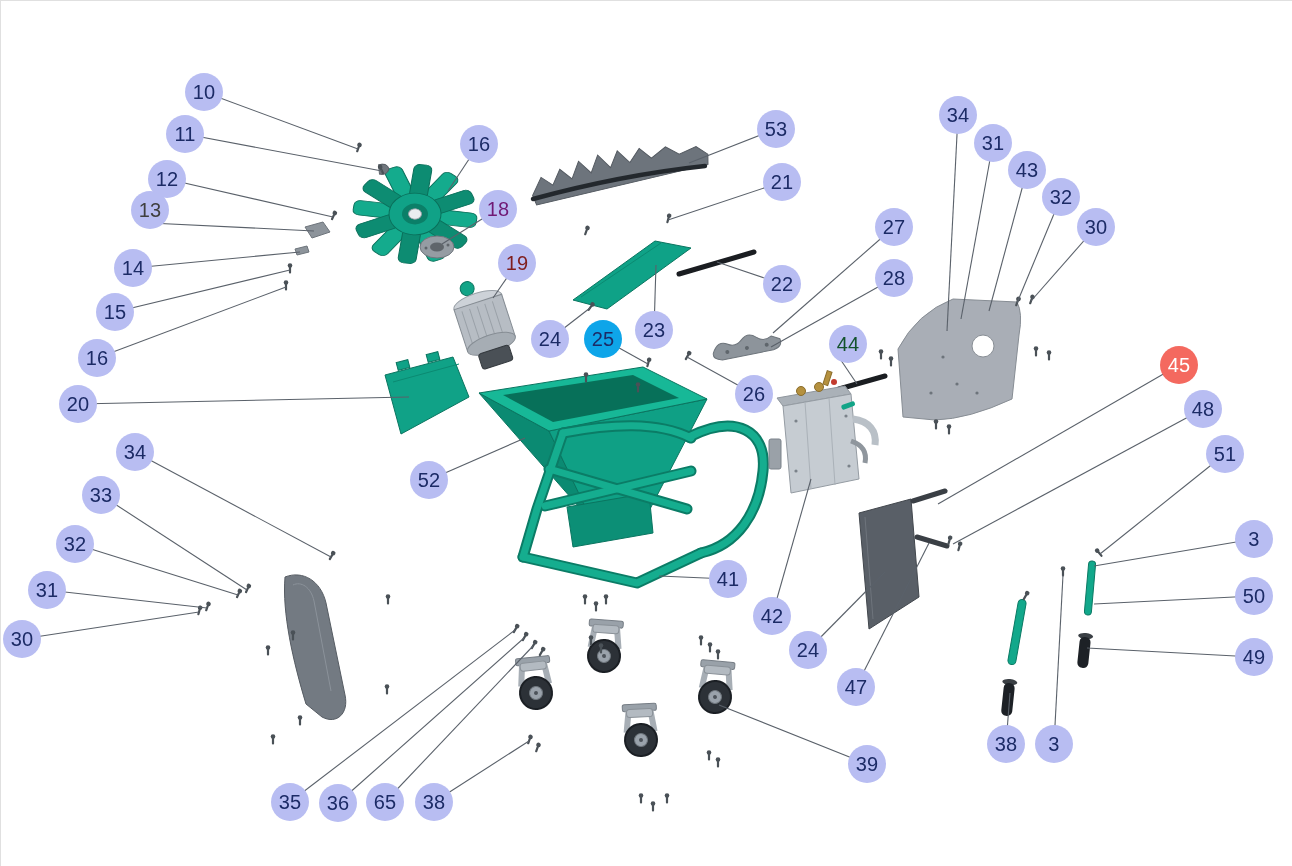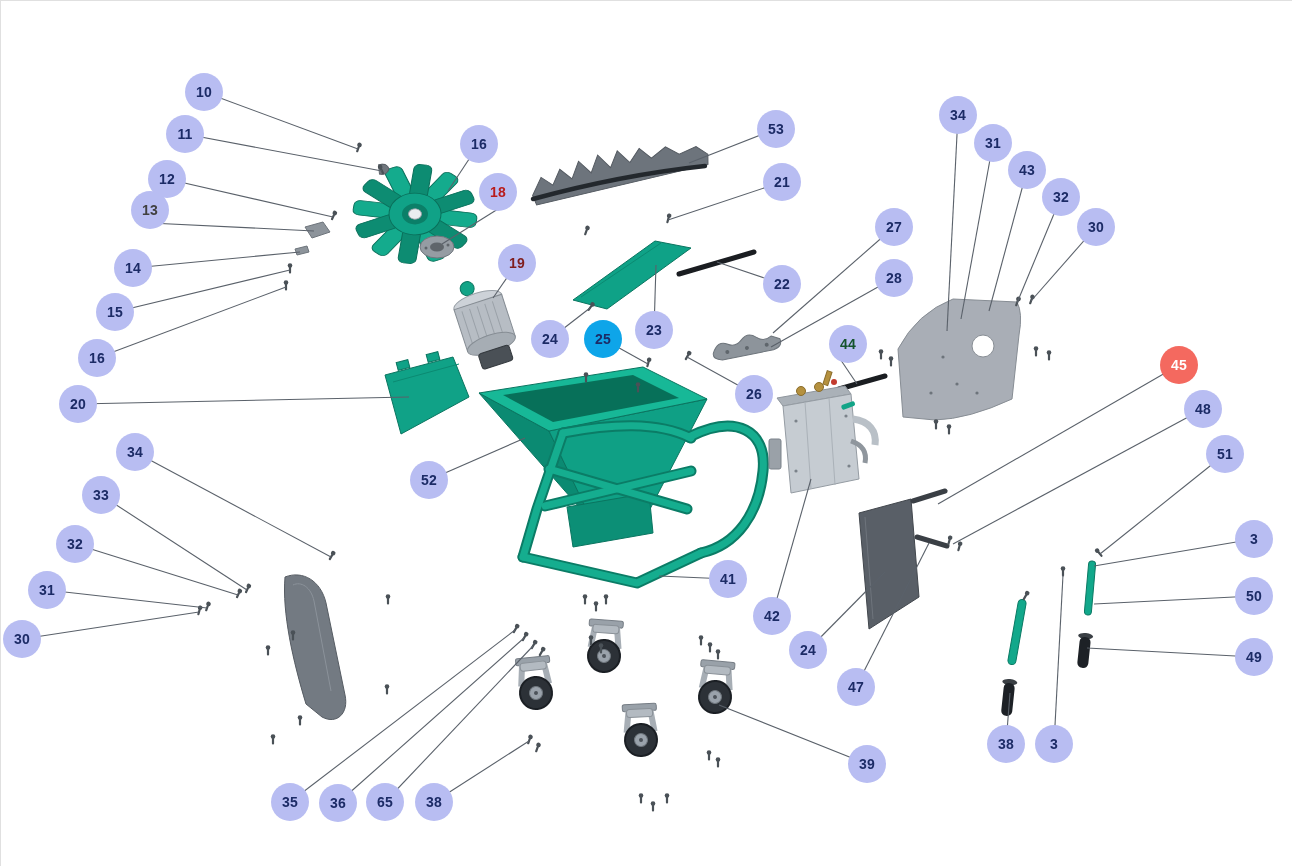--- a/index.html
+++ b/index.html
@@ -2,21 +2,21 @@
 <html><head>
 <meta charset="utf-8">
 <style>
   html,body{margin:0;padding:0;background:#f4f4f4;font-family:"Liberation Sans",sans-serif;}
   .stage{position:relative;width:1292px;height:866px;background:#ffffff;border:1px solid #e0e0e0;overflow:hidden;}
   #diagram-svg{position:absolute;left:0;top:0;width:1292px;height:866px;}
   #balloon-layer{position:absolute;left:0;top:0;width:1292px;height:866px;}
   .balloon{
     position:absolute;width:38px;height:38px;border-radius:50%;
     display:flex;align-items:center;justify-content:center;
-    font-size:14px;font-weight:700;letter-spacing:.2px;
+    font-size:20px;font-weight:400;letter-spacing:.2px;
     cursor:pointer;user-select:none;
   }
   use.screw{fill:#4a5157;stroke:none;}
   #leader-lines line{stroke:#5a616a;stroke-width:1.1;}
 </style>
 </head>
 <body>
 
 <div class="stage">
 
@@ -317,21 +317,21 @@
       <div class="balloon" style="left: 113px; top: 248px; background: rgb(184, 189, 242); color: rgb(28, 43, 102); text-align: center;">14</div>
       <div class="balloon" style="left: 95px; top: 292px; background: rgb(184, 189, 242); color: rgb(28, 43, 102);">15</div>
       <div class="balloon" style="left: 77px; top: 338px; background: rgb(184, 189, 242); color: rgb(28, 43, 102);">16</div>
       <div class="balloon" style="left: 58px; top: 384px; background: rgb(184, 189, 242); color: rgb(28, 43, 102);">20</div>
       <div class="balloon" style="left: 115px; top: 432px; background: rgb(184, 189, 242); color: rgb(28, 43, 102);">34</div>
       <div class="balloon" style="left: 81px; top: 475px; background: rgb(184, 189, 242); color: rgb(28, 43, 102);">33</div>
       <div class="balloon" style="left: 55px; top: 524px; background: rgb(184, 189, 242); color: rgb(28, 43, 102);">32</div>
       <div class="balloon" style="left: 27px; top: 570px; background: rgb(184, 189, 242); color: rgb(28, 43, 102);">31</div>
       <div class="balloon" style="left: 2px; top: 619px; background: rgb(184, 189, 242); color: rgb(28, 43, 102);">30</div>
       <div class="balloon" style="left: 459px; top: 124px; background: rgb(184, 189, 242); color: rgb(28, 43, 102);">16</div>
-      <div class="balloon" style="left: 478px; top: 172px; background: rgb(184, 189, 242); color: #b91c1c;">18</div>
+      <div class="balloon" style="left: 478px; top: 189px; background: rgb(184, 189, 242); color: #701a75;">18</div>
       <div class="balloon" style="left: 497px; top: 243px; background: rgb(184, 189, 242); color: #7f1d1d;">19</div>
       <div class="balloon" style="left: 756px; top: 109px; background: rgb(184, 189, 242); color: rgb(28, 43, 102);">53</div>
       <div class="balloon" style="left: 762px; top: 162px; background: rgb(184, 189, 242); color: rgb(28, 43, 102);">21</div>
       <div class="balloon" style="left: 762px; top: 264px; background: rgb(184, 189, 242); color: rgb(28, 43, 102);">22</div>
       <div class="balloon" style="left: 530px; top: 319px; background: rgb(184, 189, 242); color: rgb(28, 43, 102);">24</div>
       <div class="balloon" style="left: 583px; top: 319px; background: #0ea5e9; color: rgb(28, 43, 102);">25</div>
       <div class="balloon" style="left: 634px; top: 310px; background: rgb(184, 189, 242); color: rgb(28, 43, 102);">23</div>
       <div class="balloon" style="left: 734px; top: 374px; background: rgb(184, 189, 242); color: rgb(28, 43, 102);">26</div>
       <div class="balloon" style="left: 874px; top: 207px; background: rgb(184, 189, 242); color: rgb(28, 43, 102);">27</div>
       <div class="balloon" style="left: 874px; top: 258px; background: rgb(184, 189, 242); color: rgb(28, 43, 102);">28</div>

